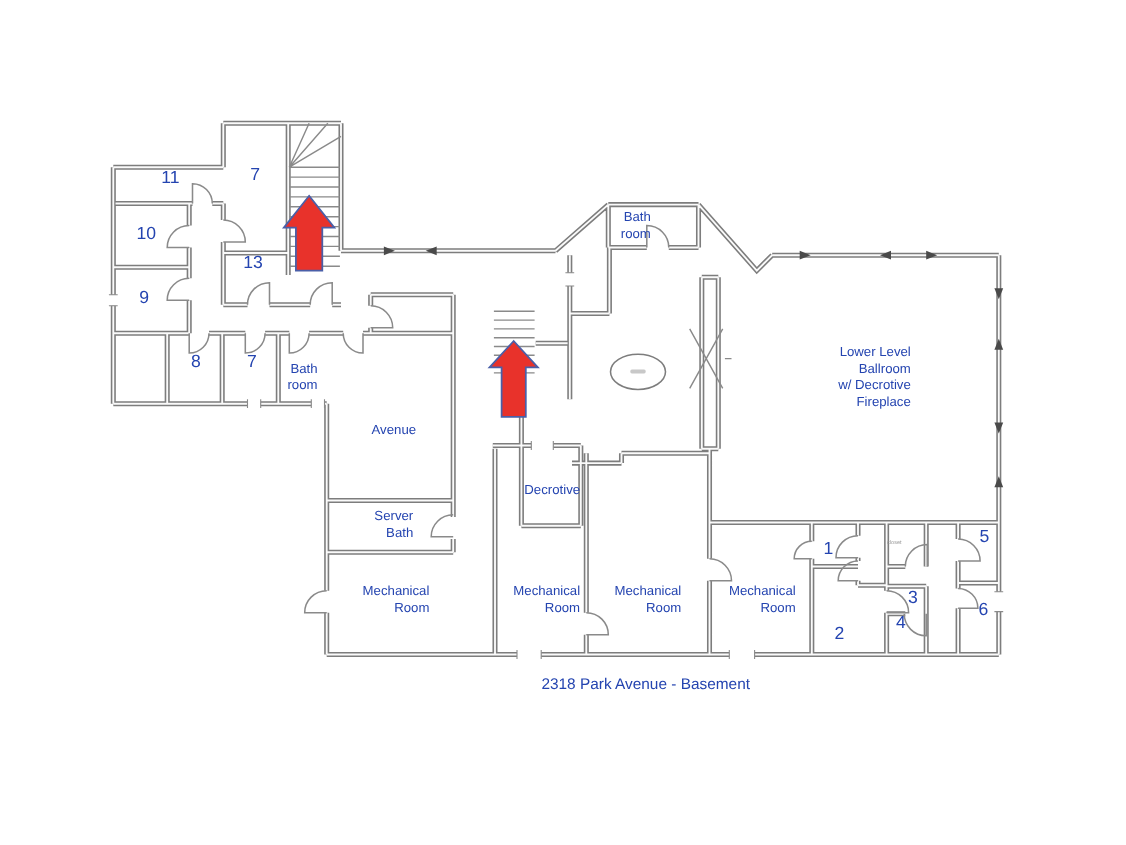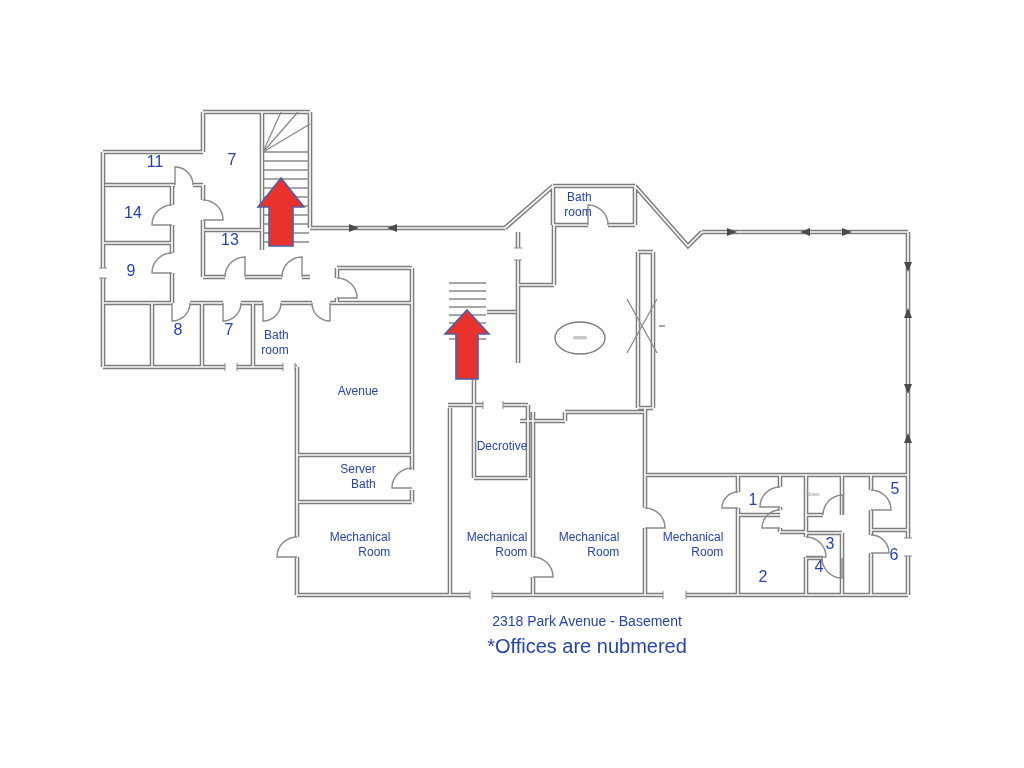--- a/index.html
+++ b/index.html
@@ -148,21 +148,21 @@
       <ellipse cx="580" cy="338" rx="25" ry="16" fill="#ffffff" stroke="#7d7d7d" stroke-width="1.4"></ellipse>
       <rect x="573" y="336" width="14" height="3.5" rx="1.5" fill="#c8c8c8"></rect>
     </g>
 
     <polygon class="arrow" points="281,178 304,207 293,207 293,246 269,246 269,207 258,207"></polygon>
     <polygon class="arrow" points="467,310 489,334 478,334 478,379 456,379 456,334 445,334"></polygon>
   </svg>
 
   <div class="lbl num" style="left:155px;top:162px;">11</div>
   <div class="lbl num" style="left:232px;top:160px;">7</div>
-  <div class="lbl num" style="left:133px;top:213px;">14</div>
+  <div class="lbl num" style="left:133px;top:213px;">10</div>
   <div class="lbl num" style="left:230px;top:240px;">13</div>
   <div class="lbl num" style="left:131px;top:271px;">9</div>
   <div class="lbl num" style="left:178px;top:330px;">8</div>
   <div class="lbl num" style="left:229px;top:330px;">7</div>
 
   <div class="lbl name" style="left:275px;top:343px;">Bath
 room</div>
   <div class="lbl name" style="left:578px;top:205px;">Bath
 room</div>
   <div class="lbl name" style="left:358px;top:391px;">Avenue</div>
@@ -170,26 +170,29 @@
 Bath</div>
   <div class="lbl name" style="left:502px;top:446px;">Decrotive</div>
   <div class="lbl name" style="left:360px;top:545px;">Mechanical
 Room</div>
   <div class="lbl name" style="left:497px;top:545px;">Mechanical
 Room</div>
   <div class="lbl name" style="left:589px;top:545px;">Mechanical
 Room</div>
   <div class="lbl name" style="left:693px;top:545px;">Mechanical
 Room</div>
+  <div class="lbl name" style="left:795px;top:343px;">Lower Level
+Ballroom
+w/ Decrotive
+Fireplace</div>
 
   <div class="lbl num" style="left:753px;top:500px;">1</div>
   <div class="lbl num" style="left:763px;top:577px;">2</div>
   <div class="lbl num" style="left:830px;top:544px;">3</div>
   <div class="lbl num" style="left:819px;top:567px;">4</div>
   <div class="lbl num" style="left:895px;top:489px;">5</div>
   <div class="lbl num" style="left:894px;top:555px;">6</div>
 
   <div class="lbl tiny" style="left:813px;top:494px;">closet</div>
 
   <div class="lbl title-line1" style="left:587px;top:622px;">2318 Park Avenue - Basement</div>
-  <div class="lbl title-line2" style="left:587px;top:646px;">*Offices are nubmered</div>
 
 </div>
 
 </body></html>

